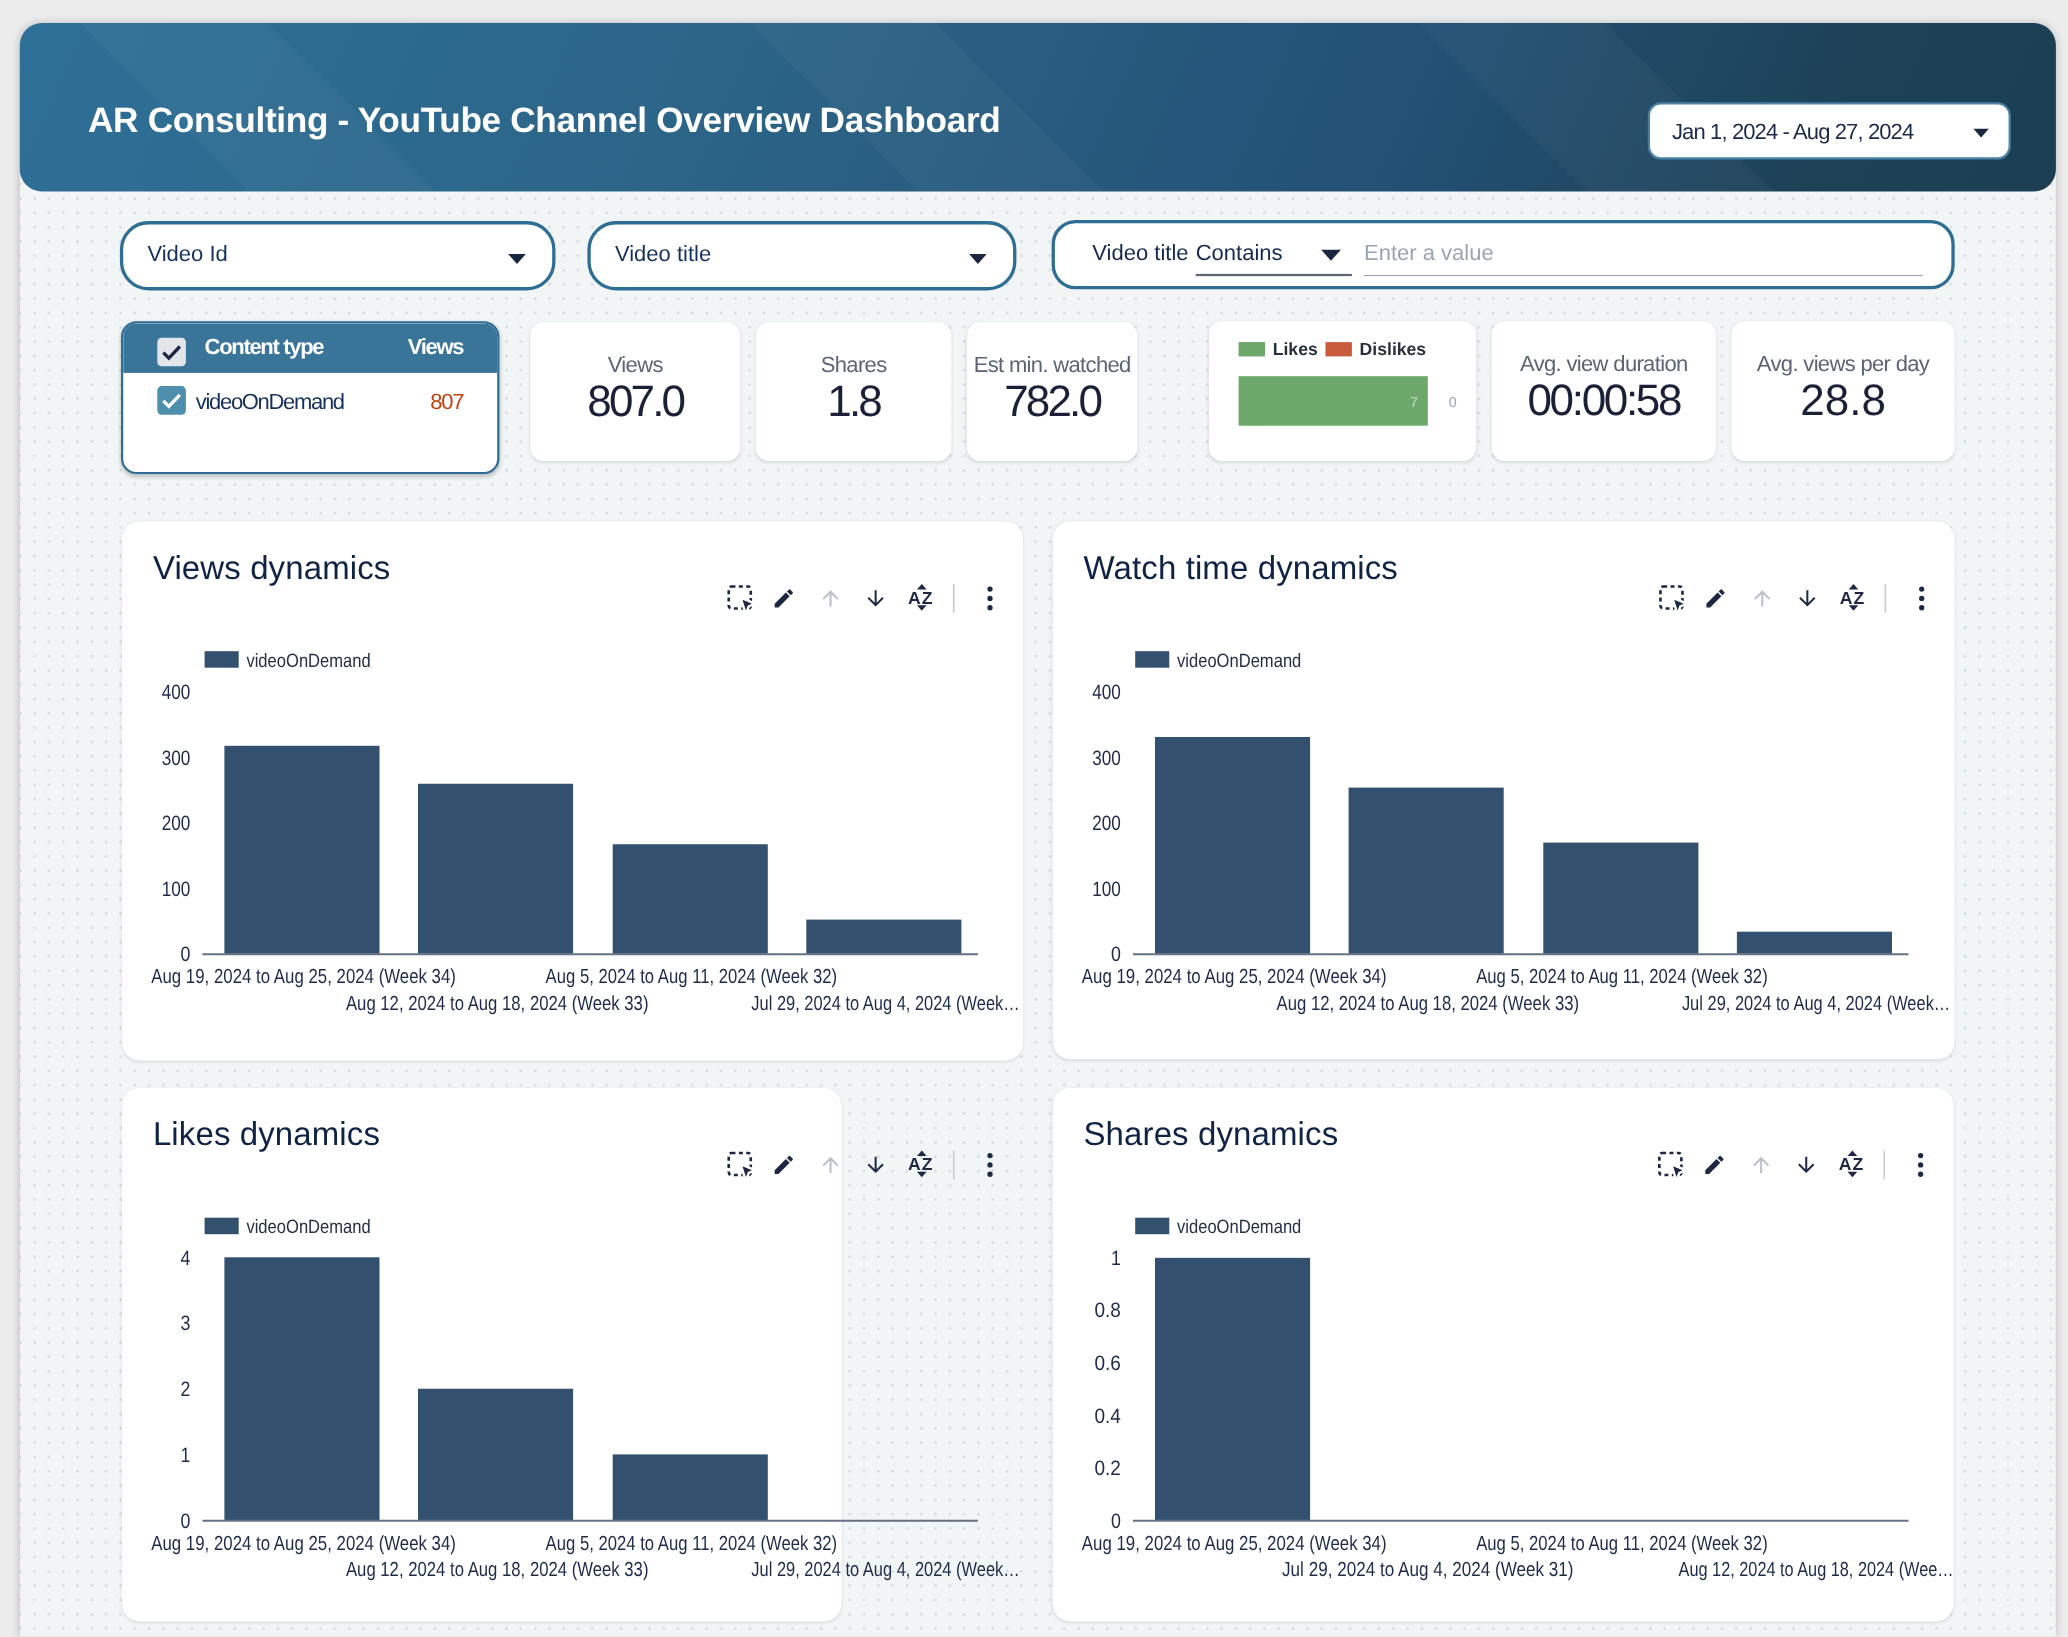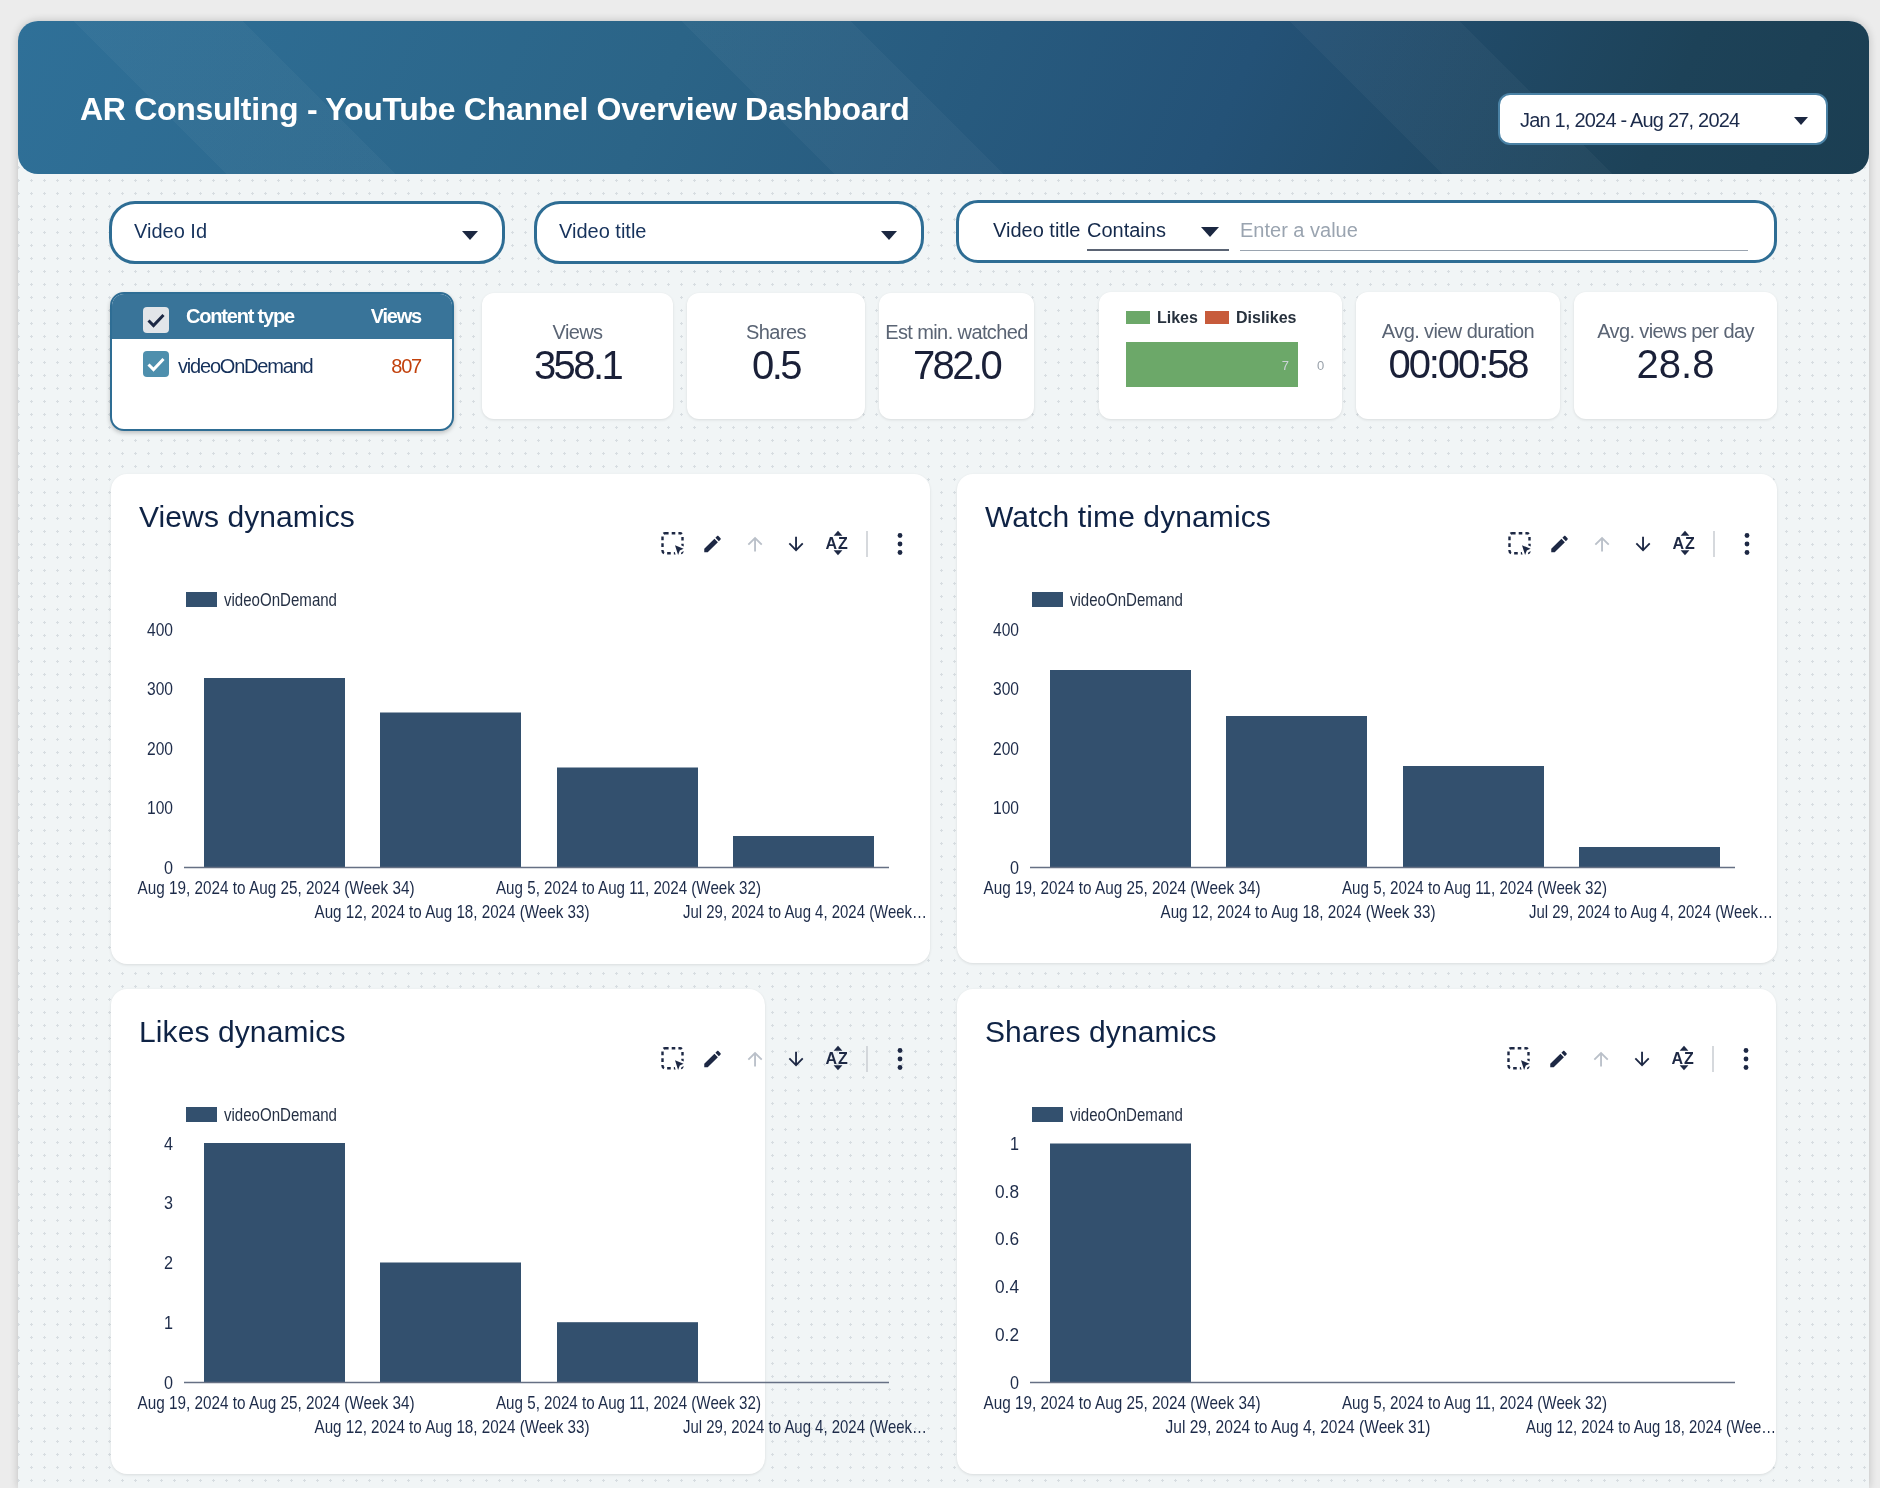--- a/index.html
+++ b/index.html
@@ -72,25 +72,25 @@
       <svg width="26" height="26" viewBox="0 0 26 26">
           <path d="M5.5 13.5l5 5 10-10.5" stroke="#fff" stroke-width="3" fill="none"></path>
         </svg>
     </div>
     <div class="ct-txt" style="left:66px;top:61px;color:#15305a">videoOnDemand</div>
     <div class="ct-txt" style="right:31px;top:61px;color:#c2410c">807</div>
   </div>
 
   <div class="card" style="left:464px;top:272px;width:191px;height:126px">
     <div class="sc-lab">Views</div>
-      <div class="sc-val">358.1</div>
+      <div class="sc-val">807.0</div>
   </div>
   <div class="card" style="left:669px;top:272px;width:178px;height:126px">
     <div class="sc-lab">Shares</div>
-      <div class="sc-val">0.5</div>
+      <div class="sc-val">1.8</div>
   </div>
   <div class="card" style="left:861px;top:272px;width:155px;height:126px">
     <div class="sc-lab">Est min. watched</div>
       <div class="sc-val">782.0</div>
   </div>
 
   <div class="card" style="left:1081px;top:271px;width:243px;height:127px">
     <svg width="243" height="127" viewBox="0 0 243 127">
       <rect x="27" y="19" width="24" height="13" fill="#6ca869"></rect>
       <text x="58" y="31" font-size="16" font-weight="bold" fill="#27313d">Likes</text>

